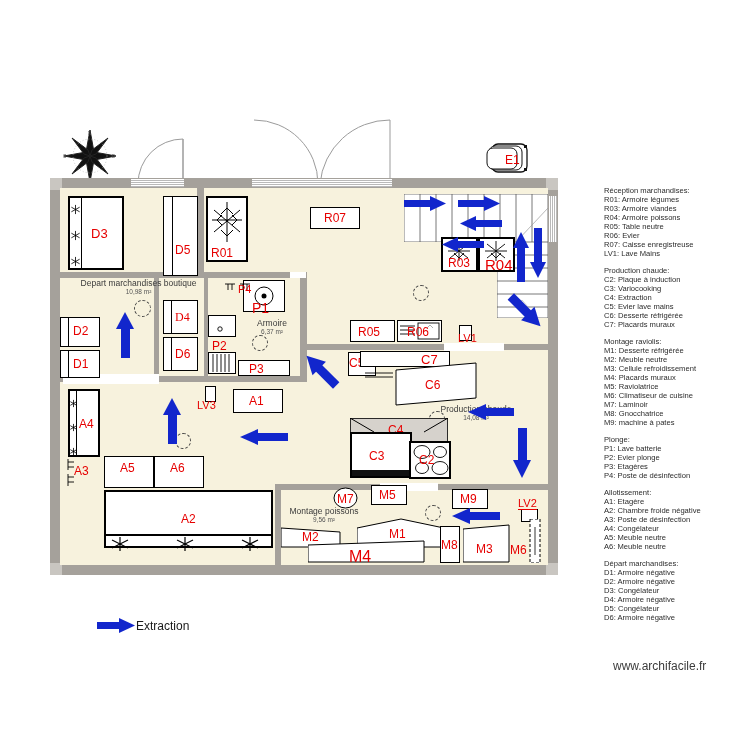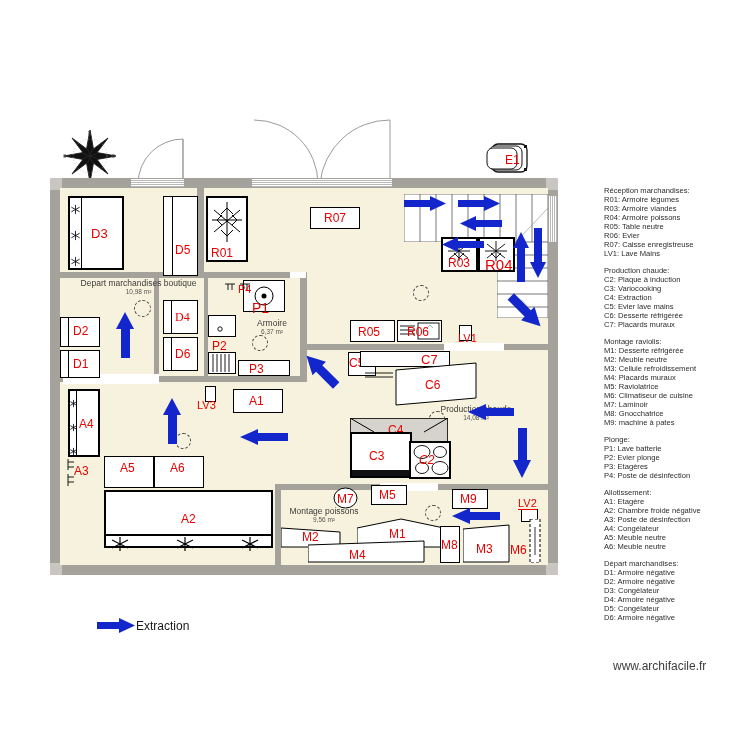--- a/index.html
+++ b/index.html
@@ -398,21 +398,21 @@
 
   <div class="fx fx-thick" style="left:409px;top:441px;width:42px;height:38px;"></div>
   <div class="abs" style="left:411px;top:443px;">
     <svg width="38" height="34" stroke="#000" stroke-width="0.9" fill="none">
       <ellipse cx="11" cy="9" rx="8" ry="6.5"></ellipse>
         <ellipse cx="29" cy="9" rx="6.5" ry="5.5"></ellipse>
       <ellipse cx="11" cy="25" rx="6.5" ry="5.5"></ellipse>
         <ellipse cx="29" cy="25" rx="8" ry="6.5"></ellipse>
     </svg>
   </div>
-  <div class="lbl" style="left:419px;top:453px;font-size:12px;font-style:italic;">C2</div>
+  <div class="lbl" style="left:419px;top:453px;font-size:12px;">C2</div>
 
   <div class="fx fx-thick" style="left:68px;top:389px;width:32px;height:68px;"></div>
   <div class="abs" style="left:68px;top:389px;width:9px;height:68px;border-right:1px solid #000;"></div>
   <div class="abs" style="left:69px;top:394px;">
     <svg width="9" height="9" viewBox="0 0 10 10" stroke="#000" stroke-width="0.9">
       <line x1="5" y1="1" x2="5" y2="9"></line>
         <line x1="1.5" y1="3" x2="8.5" y2="7"></line>
         <line x1="8.5" y1="3" x2="1.5" y2="7"></line>
       </svg>
   </div>
@@ -512,21 +512,21 @@
         <polygon points="0,10 44,1 87,10 87,29 0,29" fill="#fff" stroke="#000" stroke-width="1"></polygon>
       </svg>
   </div>
   <div class="lbl" style="left:389px;top:527px;font-size:12px;">M1</div>
 
   <div class="abs" style="left:308px;top:540px;width:117px;height:23px;">
     <svg width="117" height="23">
         <polygon points="0,5 116,1 116,22 0,22" fill="#fff" stroke="#000" stroke-width="1"></polygon>
       </svg>
   </div>
-  <div class="lbl" style="left:349px;top:548px;font-size:12px;">M4</div>
+  <div class="lbl" style="left:349px;top:548px;font-size:16px;">M4</div>
 
   <div class="fx fx-thin" style="left:440px;top:526px;width:20px;height:37px;"></div>
   <div class="lbl" style="left:441px;top:538px;font-size:12px;">M8</div>
 
   <div class="abs" style="left:463px;top:524px;width:47px;height:39px;">
     <svg width="47" height="39">
         <polygon points="0,5 46,1 46,38 0,38" fill="#fff" stroke="#000" stroke-width="1"></polygon>
       </svg>
   </div>
   <div class="lbl" style="left:476px;top:542px;font-size:12px;">M3</div>

